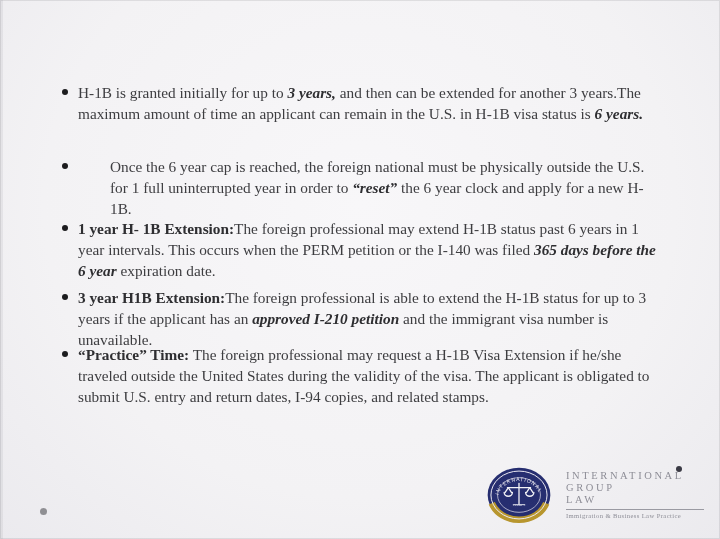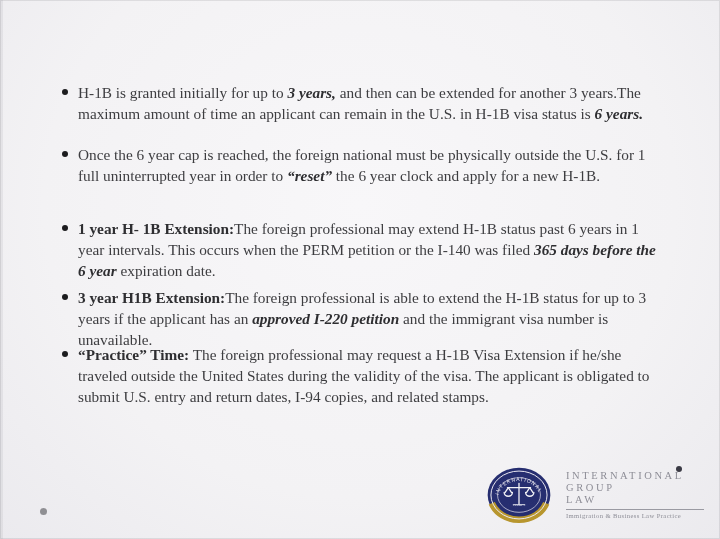--- a/index.html
+++ b/index.html
@@ -20,21 +20,21 @@
   .bullet .dot{
     flex:0 0 auto;width:6px;height:6px;border-radius:50%;background:#1c1c1e;
     margin:7px 10px 0 0;
   }
   .bullet p{
     margin:0;font-size:15.3px;line-height:21px;color:#3d3d40;
   }
   .seg-b{font-weight:bold;color:#2e2e31;}
   .seg-bi{font-weight:bold;font-style:italic;color:#2e2e31;}
   .b1{top:82px;}
-  .b2{top:144px;}
+  .b2{top:156px;gap:32px;}
   .heading{
     position:absolute;top:179px;left:38px;margin:0;
     font-size:27px;font-weight:400;color:#2d5a96;letter-spacing:0.3px;
   }
   .b3{top:218px;}
   .b4{top:287px;}
   .b5{top:344px;}
   .logo{position:absolute;left:486px;top:466px;display:flex;align-items:flex-start;}
   .seal{display:block;}
   .seal-arc-text{font-size:6px;letter-spacing:1.1px;fill:#eceaf2;font-family:"DejaVu Sans",sans-serif;}
@@ -73,21 +73,21 @@
   </div>
 
 
   <div class="bullet b3">
     <span class="dot"></span>
     <p><span class="seg-b">1 year H- 1B Extension:</span><span class="seg-n">The foreign professional may extend H-1B status past 6 years in 1 year intervals. This occurs when the PERM petition or the I-140 was filed </span><span class="seg-bi">365 days before the 6 year</span><span class="seg-n"> expiration date.</span></p>
   </div>
 
   <div class="bullet b4">
     <span class="dot"></span>
-    <p><span class="seg-b">3 year H1B Extension:</span><span class="seg-n">The foreign professional is able to extend the H-1B status for up to 3 years if the applicant has an </span><span class="seg-bi">approved I-220 petition</span><span class="seg-n"> and the immigrant visa number is unavailable.</span></p>
+    <p><span class="seg-b">3 year H1B Extension:</span><span class="seg-n">The foreign professional is able to extend the H-1B status for up to 3 years if the applicant has an </span><span class="seg-bi">approved I-210 petition</span><span class="seg-n"> and the immigrant visa number is unavailable.</span></p>
   </div>
 
   <div class="bullet b5">
     <span class="dot"></span>
     <p><span class="seg-b">“Practice” Time:</span><span class="seg-n"> The foreign professional may request a H-1B Visa Extension if he/she traveled outside the United States during the validity of the visa. The applicant is obligated to submit U.S. entry and return dates, I-94 copies, and related stamps.</span></p>
   </div>
 
   <div class="logo">
     <svg class="seal" viewBox="0 0 80 70" width="66" height="58" aria-hidden="true">
       <ellipse cx="40" cy="35" rx="38" ry="33" fill="#262e70"></ellipse>

